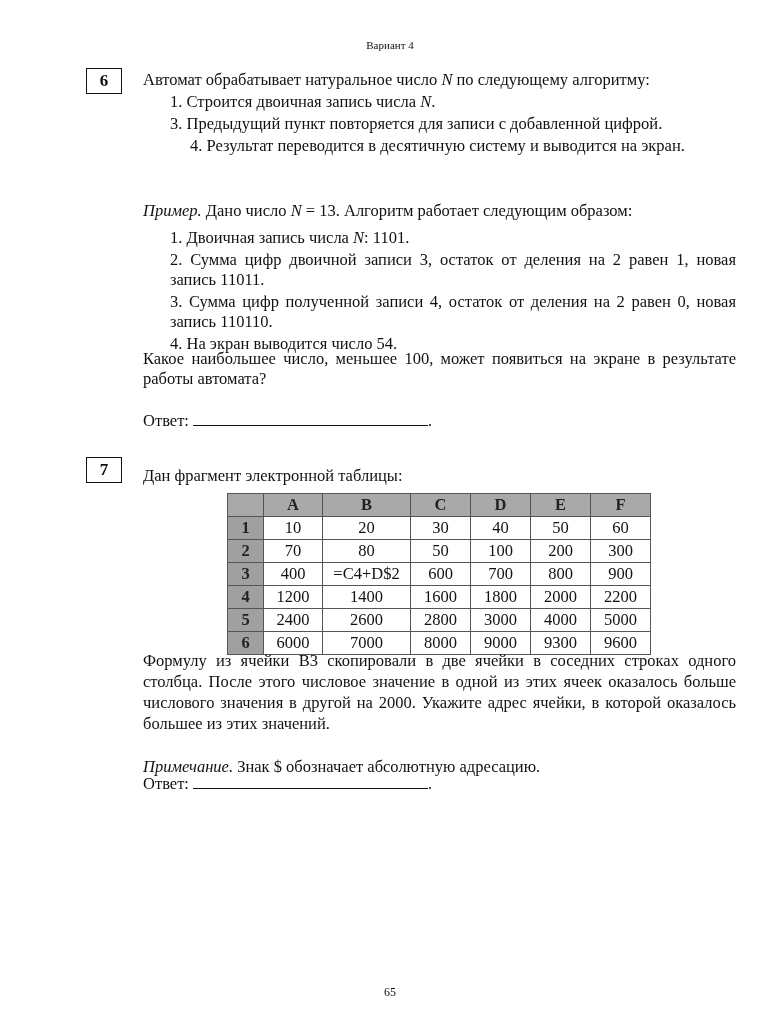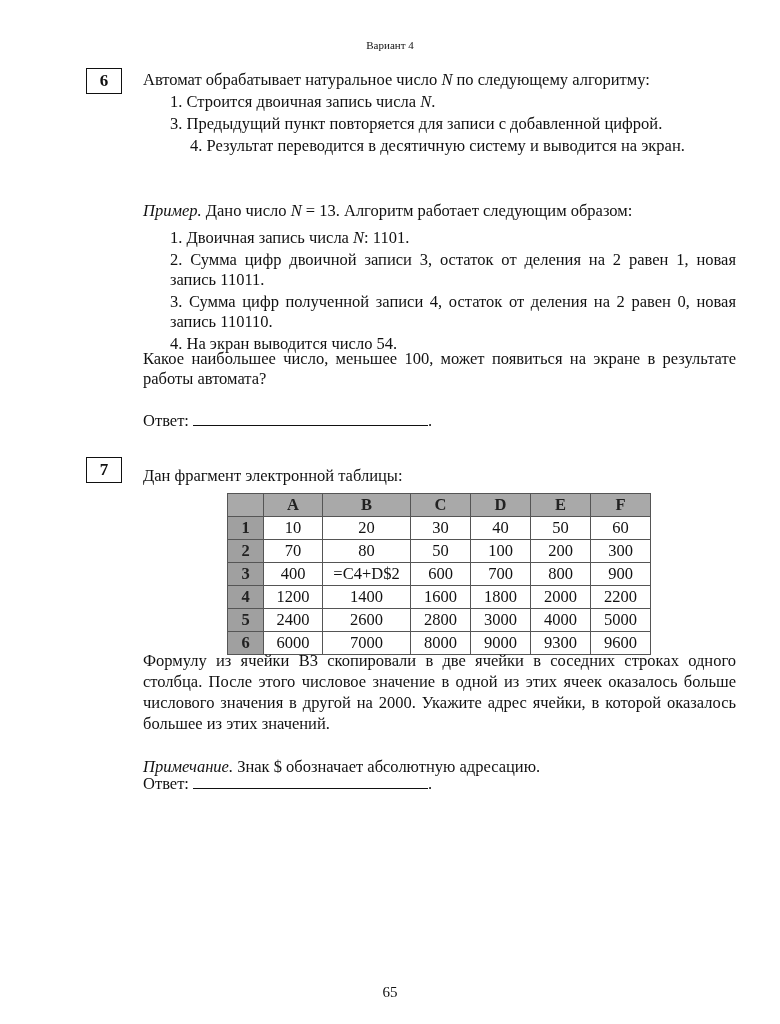--- a/index.html
+++ b/index.html
@@ -26,21 +26,21 @@
   table.sheet {
     position: absolute; left: 227px; top: 493px;
     border-collapse: collapse; font-size: 16.5px;
   }
   table.sheet td, table.sheet th {
     border: 1px solid #555; height: 22px; padding: 0;
     text-align: center; font-weight: normal; line-height: 22px;
   }
   table.sheet th { background: #a9a9a9; font-weight: bold; color: #222; }
   table.sheet th.rowh { background: #a0a0a0; }
-  .page-num { left: 0; width: 780px; top: 982px; text-align: center; font-size: 15px; }
+  .page-num { left: 0; width: 780px; top: 982px; text-align: center; font-size: 12px; }
 </style>
 </head>
 <body>
 
 <div class="abs header">Вариант 4</div>
 
 <div class="abs num-box" style="left:86px; top:68px;">6</div>
 
 <div class="abs para" style="top:70px;">
   <span>Автомат обрабатывает натуральное число </span><i>N</i><span> по следующему алгоритму:</span>

